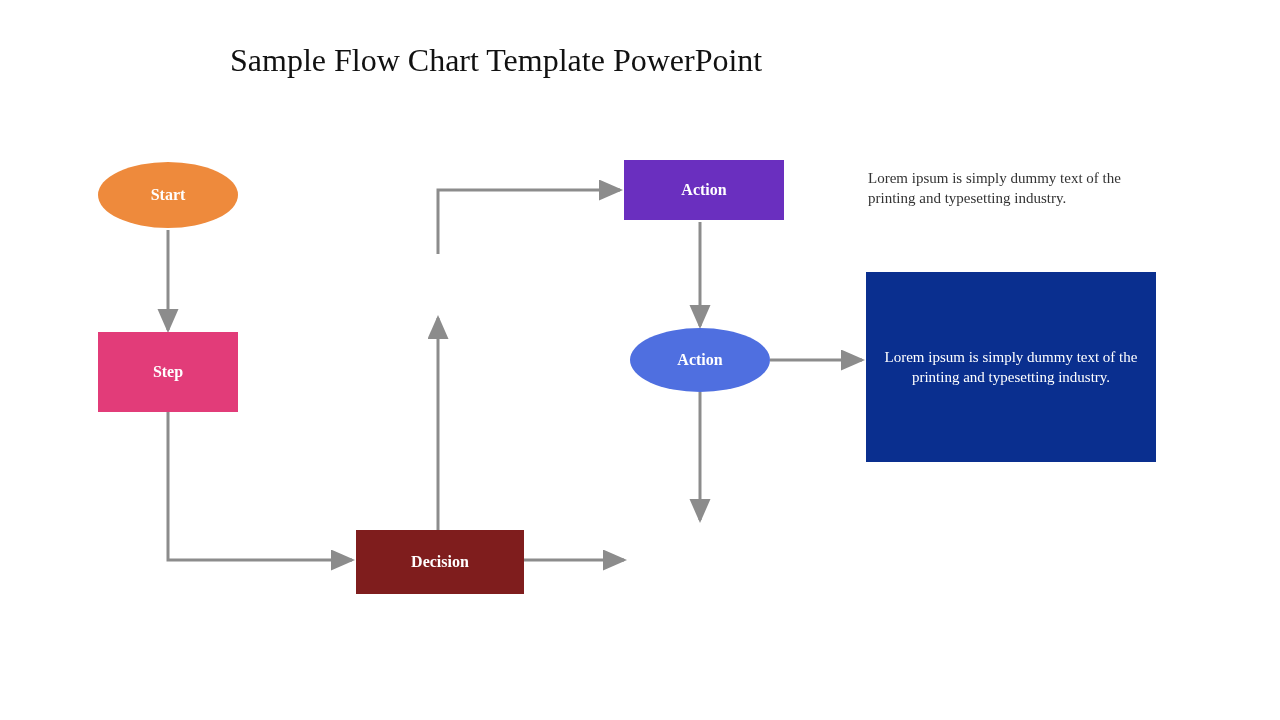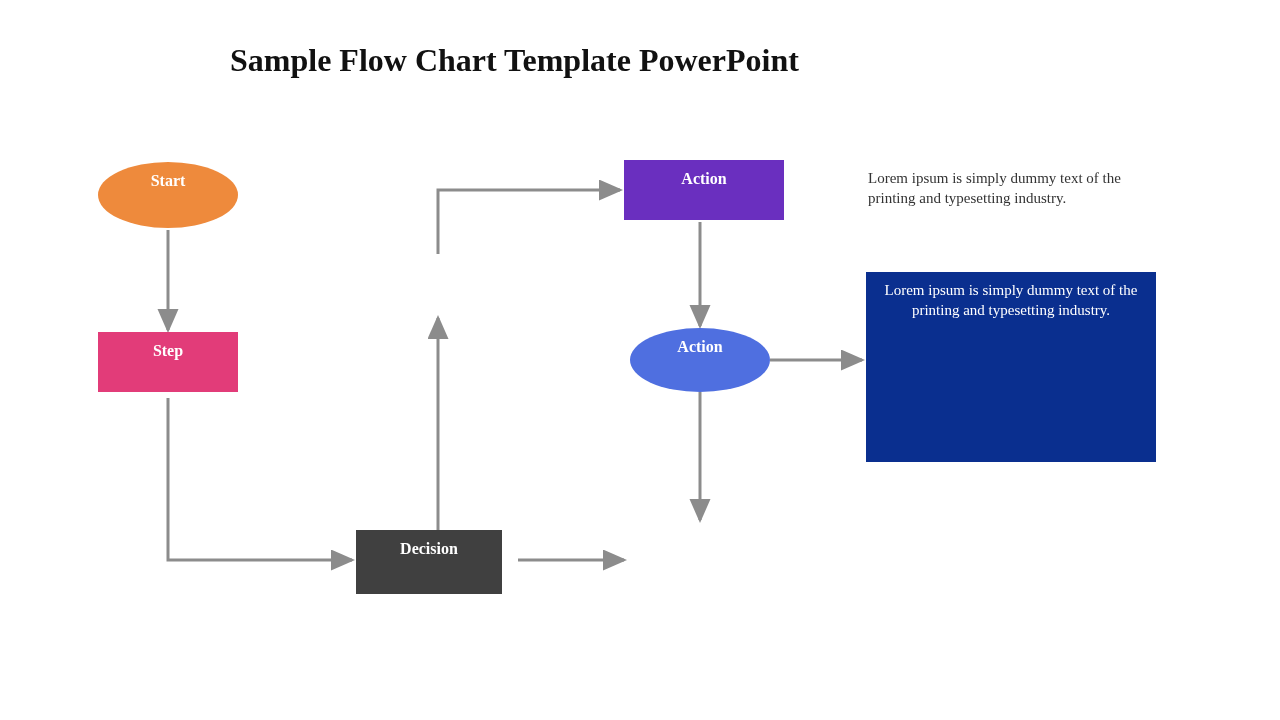--- a/index.html
+++ b/index.html
@@ -10,30 +10,31 @@
     color: #222;
     overflow: hidden;
     position: relative;
   }
   .title {
     position: absolute;
     top: 42px; left: 0; right: 0;
     text-align: left;
     padding-left: 230px;
     font-size: 32px;
-    font-weight: 700;
+    font-weight: 400;
     color: #111;
   }
   .canvas {
     position: absolute;
     inset: 0;
   }
   .shape {
     position: absolute;
     display: flex;
+    align-items: center;
     justify-content: center;
     color: #fff;
     font-weight: 700;
     font-size: 16px;
     font-family: Georgia, serif;
     text-align: center;
     line-height: 1.35;
     box-sizing: border-box;
     padding: 8px 14px;
   }
@@ -79,25 +80,25 @@
 
     <path d="M 700 392 L 700 520" stroke="#8c8c8c" stroke-width="3" fill="none" marker-end="url(#ah)"></path>
 
     <path d="M 770 360 L 862 360" stroke="#8c8c8c" stroke-width="3" fill="none" marker-end="url(#ah)"></path>
   </svg>
 
   <div class="shape ellipse" style="left:98px; top:162px; width:140px; height:66px; background:#ee8a3c;">
     <span>Start</span>
   </div>
 
-  <div class="shape" style="left:98px; top:332px; width:140px; height:60px; background:#e23c79;">
+  <div class="shape" style="left:98px; top:332px; width:140px; height:80px; background:#e23c79;">
     <span>Step</span>
   </div>
 
-  <div class="shape" style="left:356px; top:530px; width:146px; height:64px; background:#404040;">
+  <div class="shape" style="left:356px; top:530px; width:168px; height:64px; background:#7f1d1d;">
     <span>Decision</span>
   </div>
 
 
 
   <div class="shape" style="left:624px; top:160px; width:160px; height:60px; background:#6a2fbf;">
     <span>Action</span>
   </div>
 
   <div class="shape ellipse" style="left:630px; top:328px; width:140px; height:64px; background:#4f6fe0;">

